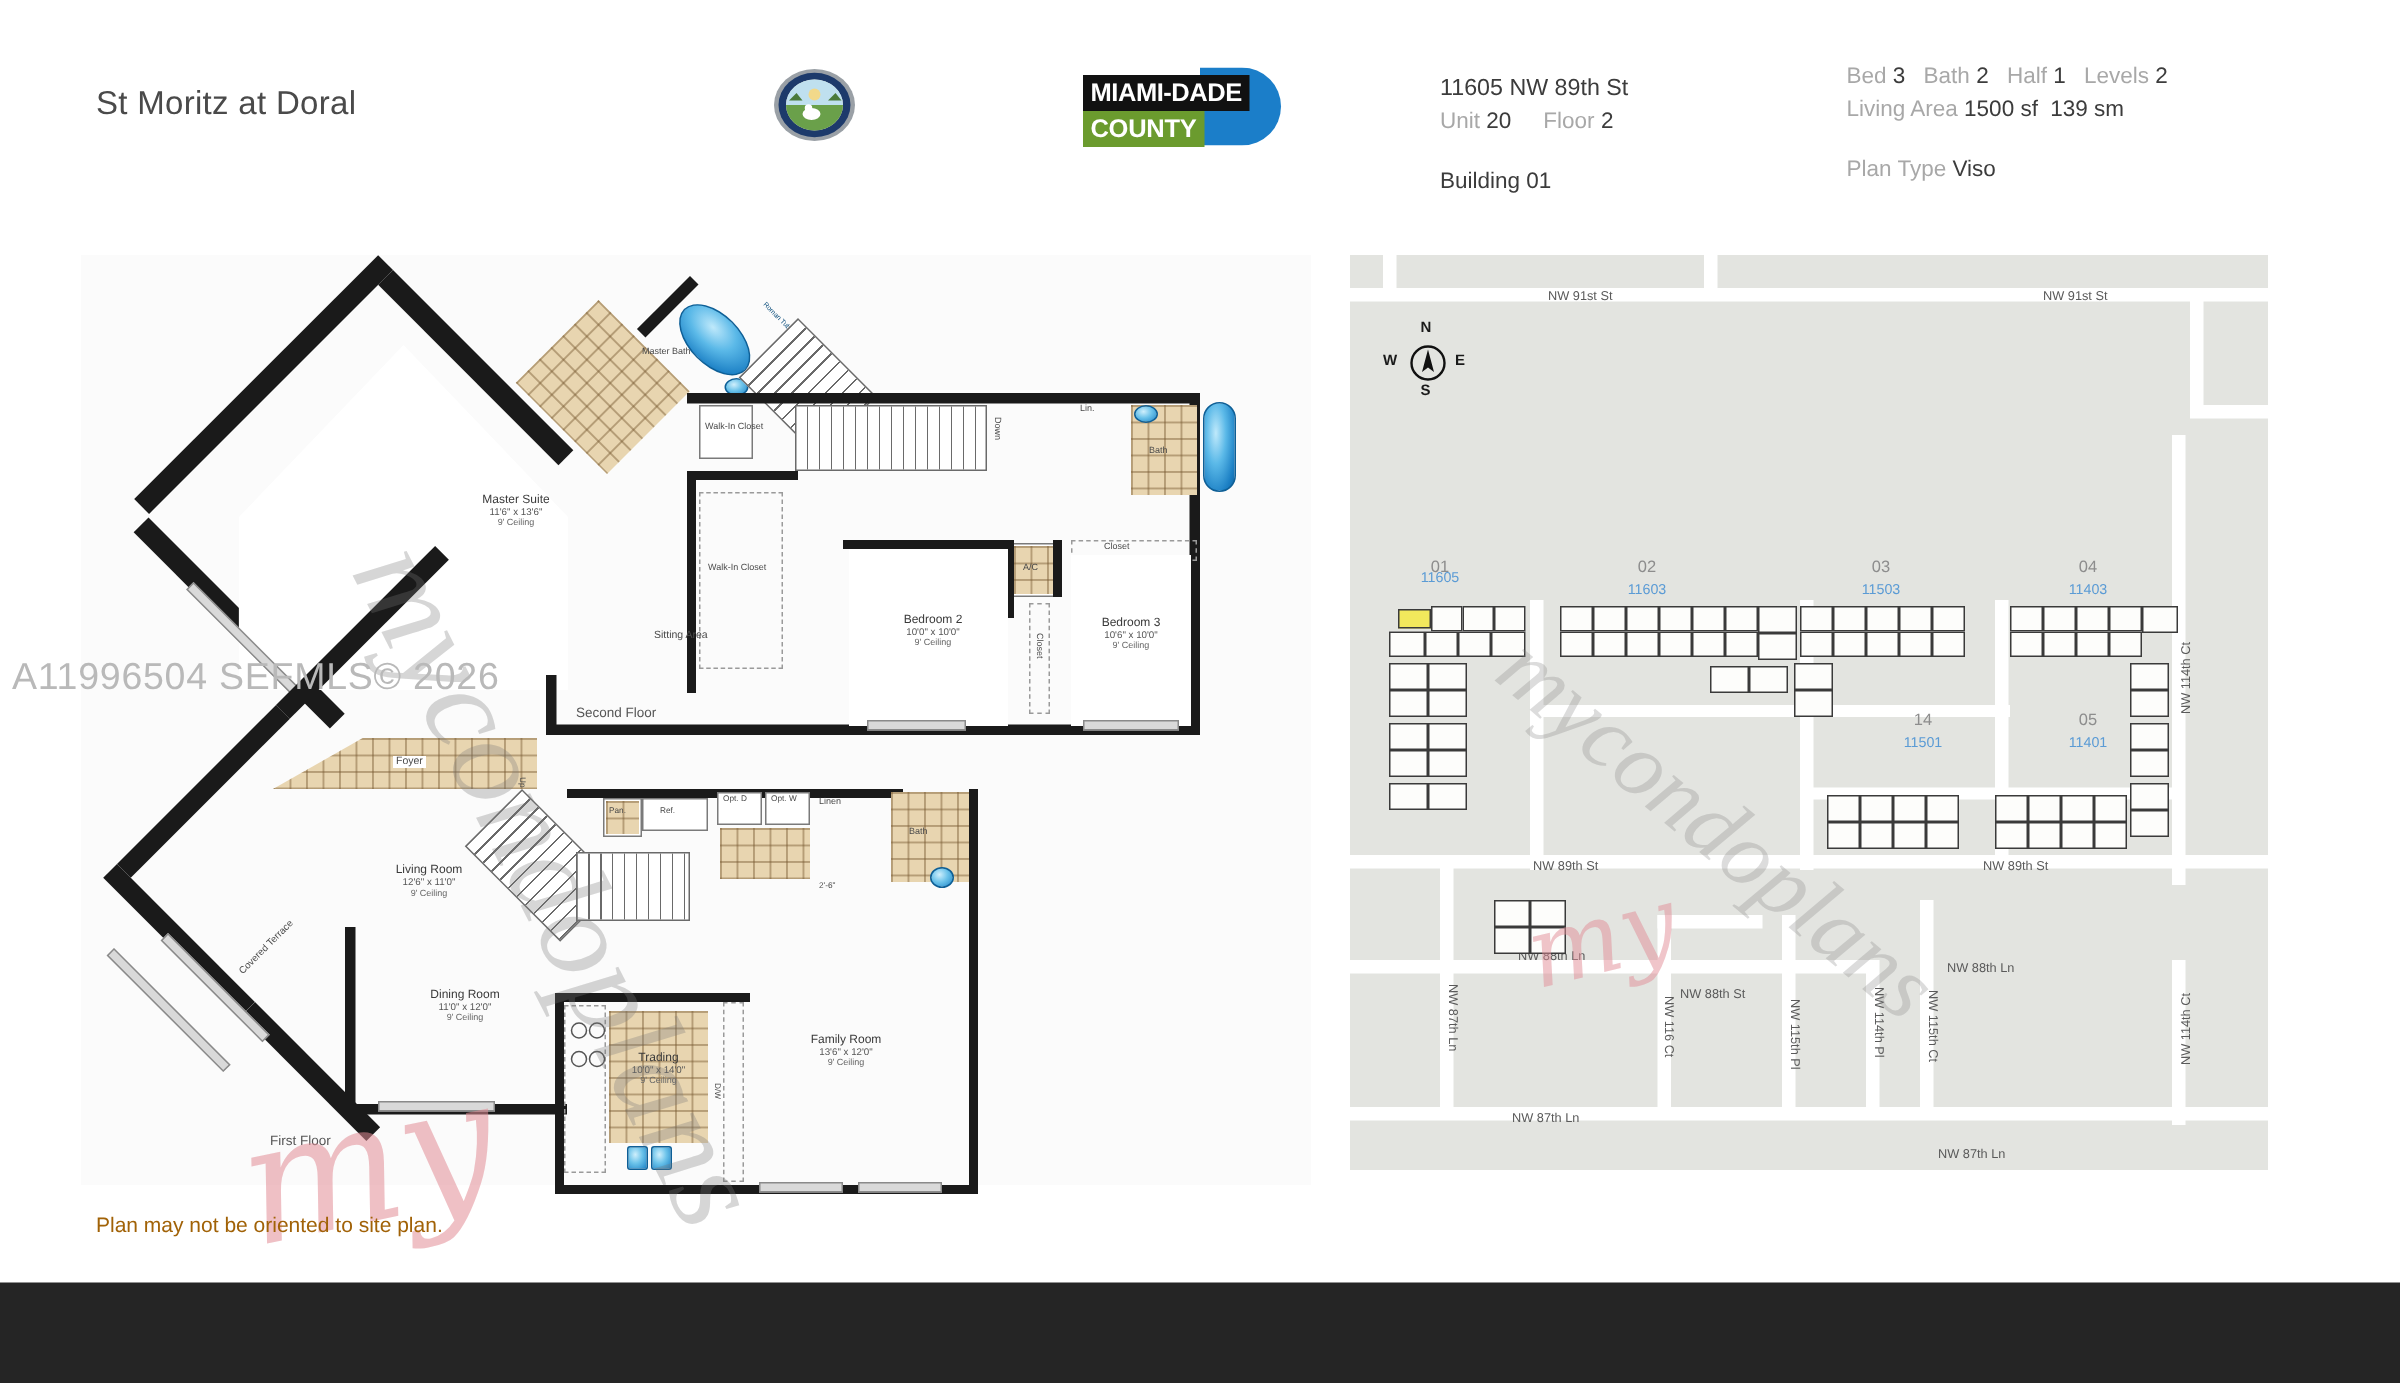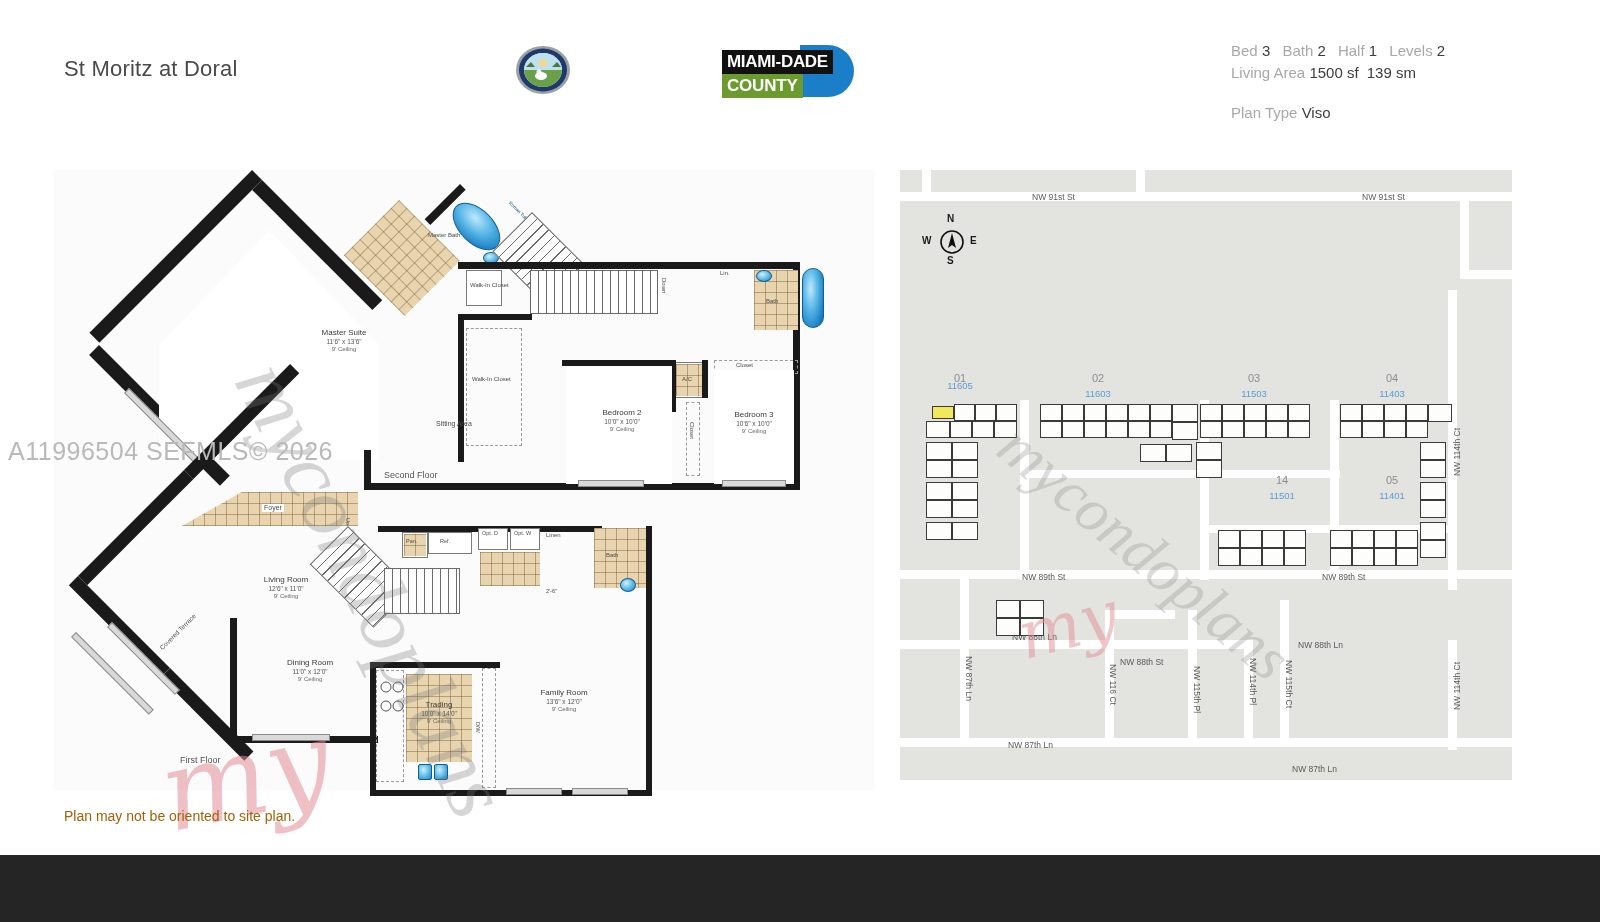--- a/index.html
+++ b/index.html
@@ -126,20 +126,34 @@
   <div id="mdc-logo">
     <div class="mdc-d">
       <svg viewBox="0 0 62 52" width="62" height="52">
         <path d="M0 0h28a26 26 0 0 1 0 52H0z" fill="#1b7ec9"></path>
       </svg>
     </div>
     <div class="mdc-row1">MIAMI-DADE</div>
     <div class="mdc-row2">COUNTY</div>
   </div>
 
+  <div id="addr-block">
+    <div class="blk" style="font-size:15.5px;color:#3c3c3c;">11605 NW 89th St</div>
+    <div>
+      <span class="lbl">Unit</span>
+      <span class="val">20</span>
+      <span class="gap"></span>
+      <span class="lbl">Floor</span>
+      <span class="val">2</span>
+    </div>
+    <div class="row-sp">
+      <span class="val">Building</span>
+      <span class="val">01</span>
+    </div>
+  </div>
 
   <div id="stats-block">
     <div>
       <span class="lbl">Bed</span>
       <span class="val">3</span>
       <span class="lbl" style="margin-left:8px">Bath</span>
       <span class="val">2</span>
       <span class="lbl" style="margin-left:8px">Half</span>
       <span class="val">1</span>
       <span class="lbl" style="margin-left:8px">Levels</span>

